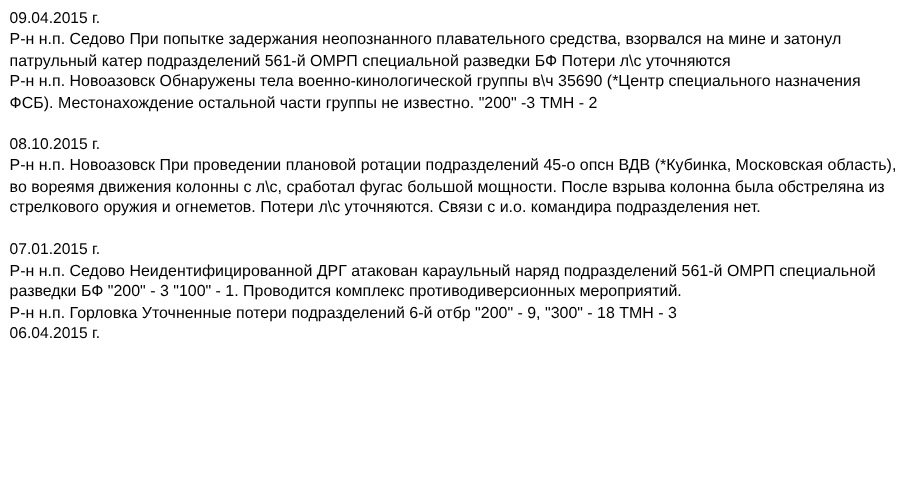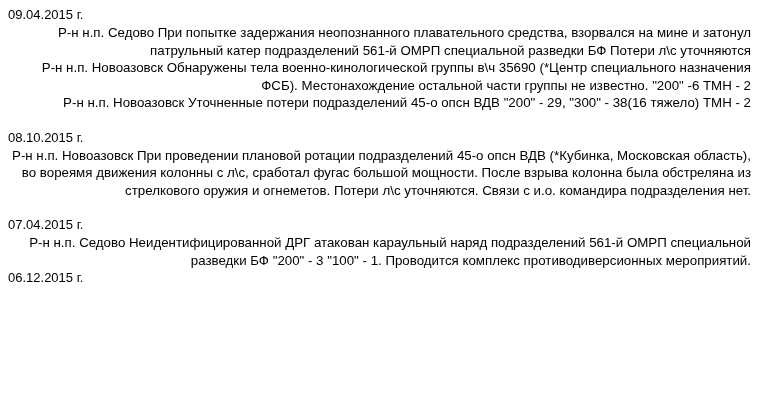--- a/index.html
+++ b/index.html
@@ -27,49 +27,49 @@
   .date {
     font-size: 13px;
     line-height: 17px;
     margin: 0 0 1px 0;
     white-space: nowrap;
   }
   .para {
     font-size: 13.3px;
     line-height: 17.5px;
     margin: 0;
-    text-align: right;
+    text-align: left;
   }
   .spacer {
     height: 17px;
   }
 </style>
 </head>
 <body>
 
 <div class="page">
 
   <div class="entry">
     <p class="date">09.04.2015 г.</p>
     <p class="para">Р-н н.п. Седово При попытке задержания неопознанного плавательного средства, взорвался на мине и затонул патрульный катер  подразделений 561-й ОМРП специальной разведки БФ   Потери л\с уточняются</p>
-    <p class="para">Р-н н.п. Новоазовск Обнаружены тела военно-кинологической группы  в\ч 35690 (*Центр специального назначения ФСБ).  Местонахождение остальной части группы не известно.   "200" -6 ТМН - 2</p>
-    <p class="para">Р-н н.п. Новоазовск  Уточненные потери подразделений  45-о опсн ВДВ  "200" - 29, "300" - 38(16 тяжело)  ТМН - 2</p>
+    <p class="para">Р-н н.п. Новоазовск Обнаружены тела военно-кинологической группы  в\ч 35690 (*Центр специального назначения ФСБ).  Местонахождение остальной части группы не известно.   "200" -3 ТМН - 2</p>
   </div>
 
   <div class="spacer"></div>
 
   <div class="entry">
     <p class="date">08.10.2015 г.</p>
     <p class="para">Р-н н.п. Новоазовск При проведении плановой ротации подразделений  45-о опсн ВДВ (*Кубинка, Московская область), во вореямя движения колонны с л\с, сработал фугас большой мощности. После взрыва колонна была обстреляна из стрелкового оружия и огнеметов. Потери л\с уточняются.  Связи с и.о. командира подразделения нет.</p>
   </div>
 
   <div class="spacer"></div>
 
   <div class="entry">
-    <p class="date">07.04.2015 г.</p>
+    <p class="date">07.01.2015 г.</p>
     <p class="para">Р-н н.п. Седово Неидентифицированной ДРГ атакован караульный наряд подразделений 561-й ОМРП специальной разведки БФ  "200" - 3  "100" - 1. Проводится комплекс противодиверсионных мероприятий.</p>
+    <p class="para">Р-н н.п. Горловка Уточненные потери  подразделений  6-й отбр  "200" - 9, "300" - 18  ТМН - 3</p>
   </div>
 
   <div class="entry">
-    <p class="date">06.12.2015 г.</p>
+    <p class="date">06.04.2015 г.</p>
   </div>
 
 </div>
 
 </body></html>

